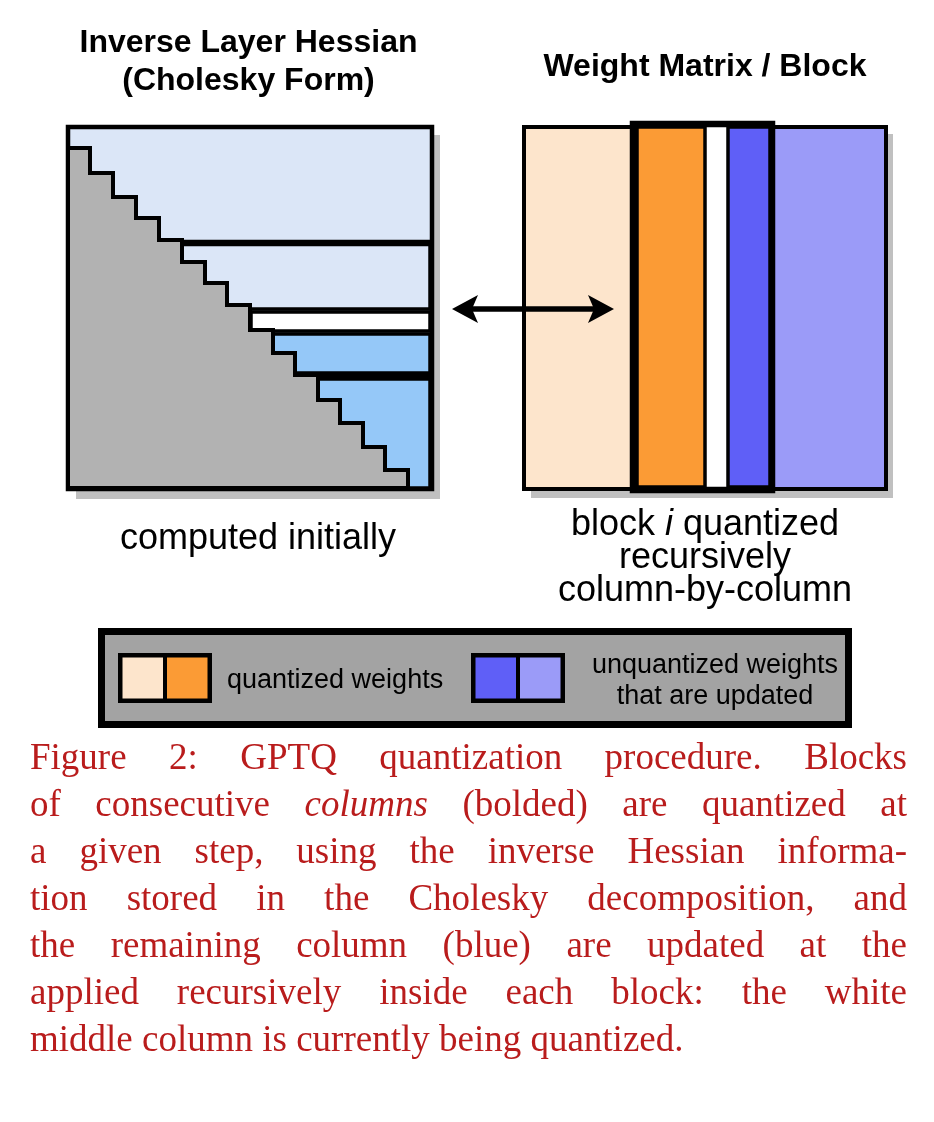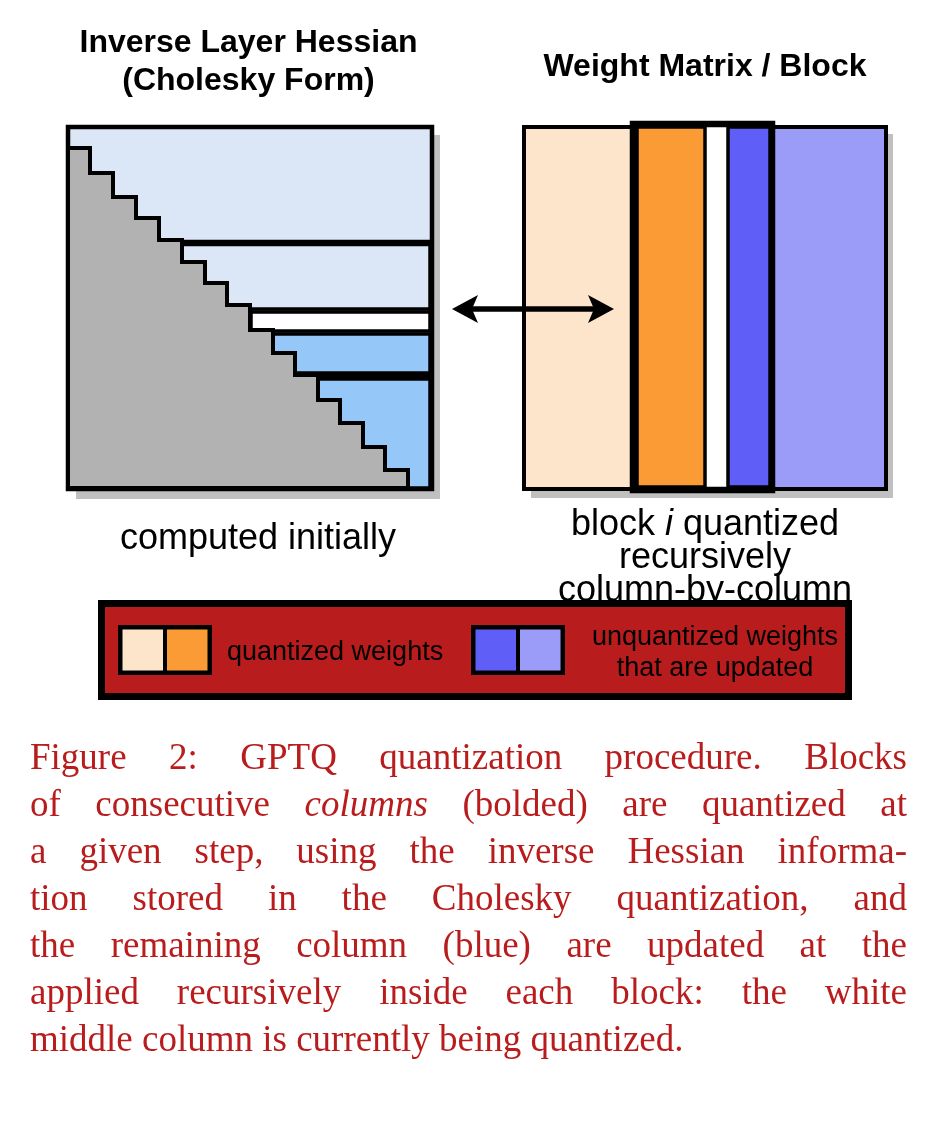--- a/index.html
+++ b/index.html
@@ -5,21 +5,21 @@
   html,body{margin:0;padding:0;background:#ffffff;}
   .page{
     position:relative;width:934px;height:1122px;background:#ffffff;
     font-family:"Liberation Sans",sans-serif;color:#000;overflow:hidden;
   }
   .abs{position:absolute;}
   .panel-title{font-weight:bold;font-size:32px;line-height:38px;text-align:center;letter-spacing:0px;}
   .small-label{font-size:36px;line-height:33px;text-align:center;}
   .it{font-style:italic;}
   .legend-box{
-    box-sizing:border-box;border:7px solid #000;background:#b91c1c;
+    box-sizing:border-box;border:7px solid #000;background:#a3a3a3;margin-top:28px;
   }
   .legend-label{font-size:27px;line-height:31px;}
   .figure-caption{
     font-family:"Liberation Serif",serif;font-size:37px;line-height:47px;color:#b91c1c;
   }
   .cap-line{
     text-align:justify;
     text-align-last:justify;
     white-space:nowrap;
   }
@@ -113,21 +113,21 @@
     <div class="cap-line">
       <span>Figure 2: GPTQ quantization procedure. Blocks</span><span class="it"></span><span></span>
     </div>
     <div class="cap-line">
       <span>of consecutive </span><span class="it">columns</span><span> (bolded) are quantized at</span>
     </div>
     <div class="cap-line">
       <span>a given step, using the inverse Hessian informa-</span><span class="it"></span><span></span>
     </div>
     <div class="cap-line">
-      <span>tion stored in the Cholesky quantization, and</span><span class="it"></span><span></span>
+      <span>tion stored in the Cholesky decomposition, and</span><span class="it"></span><span></span>
     </div>
     <div class="cap-line">
       <span>the remaining column (blue) are updated at the</span><span class="it"></span><span></span>
     </div>
     <div class="cap-line">
       <span>applied recursively inside each block: the white</span><span class="it"></span><span></span>
     </div>
     <div class="cap-line last">
       <span>middle column is currently being quantized.</span><span class="it"></span><span></span>
     </div>

